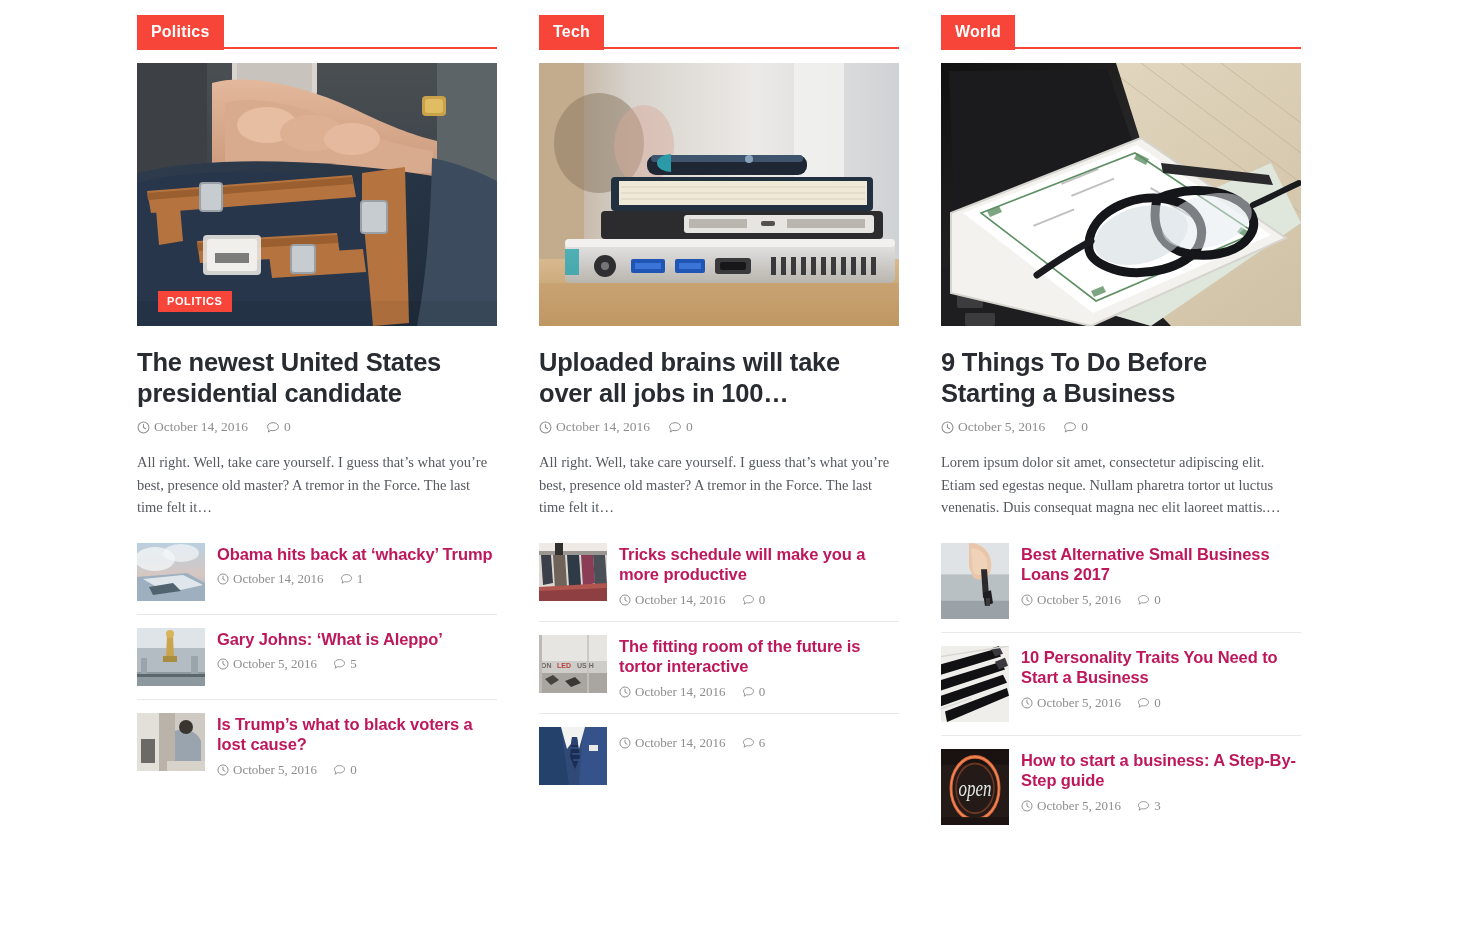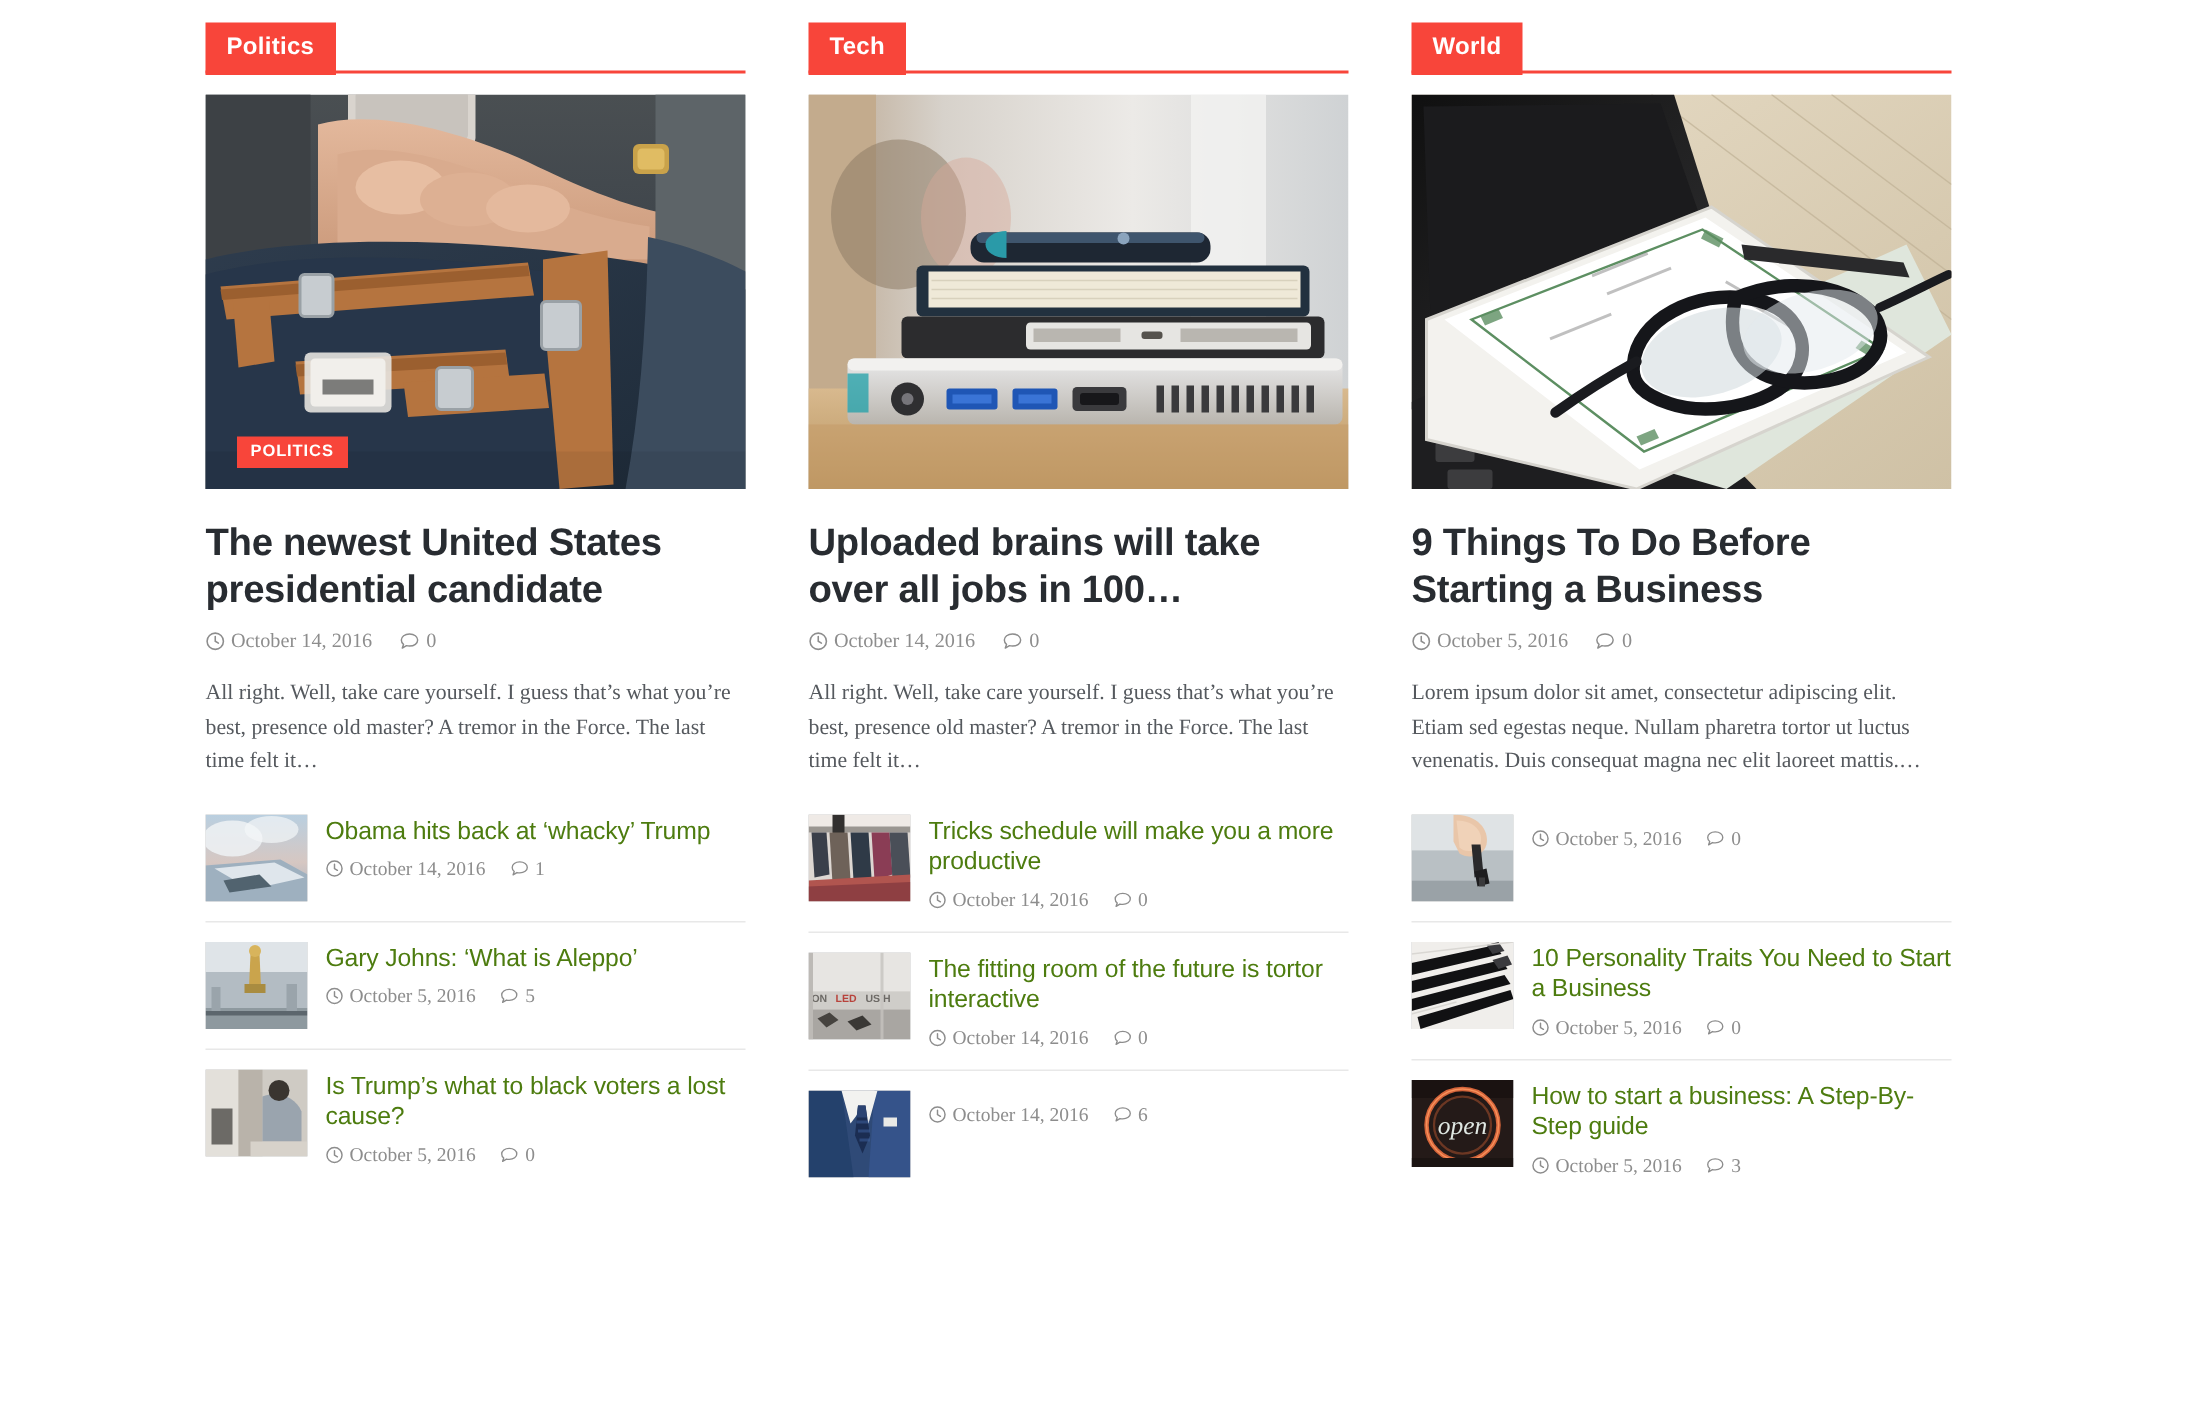--- a/index.html
+++ b/index.html
@@ -134,34 +134,34 @@
     overflow: hidden;
     background: #d0d0d0;
   }
   .post-thumb svg { display: block; width: 100%; height: 100%; }
 
   .post-body { flex: 1 1 auto; min-width: 0; padding-top: 1px; }
 
   .post-title {
     font-size: 16.5px;
     line-height: 1.25;
-    font-weight: normal;
-    color: #4d7c0f;
+    font-weight: bold;
+    color: #be185d;
     letter-spacing: -0.1px;
     text-align: right;
   }
 
   .meta.small {
     margin-top: 7px;
     font-size: 13px;
     gap: 16px;
   }
 
   
-  .col-world .post-thumb { flex: 0 0 68px; width: 68px; height: 58px; }
+  .col-world .post-thumb { flex: 0 0 68px; width: 68px; height: 76px; }
 </style>
 </head>
 <body>
 
 <div class="page">
   <div class="columns">
 
     <div class="column col-politics">
 
       <div class="block-header">
@@ -664,20 +664,21 @@
               <rect x="0" y="24" width="68" height="20" fill="#b9c0c4"></rect>
               <rect x="0" y="44" width="68" height="14" fill="#9aa2a7"></rect>
               <path d="M28 0 C44 0 52 10 50 20 C48 28 38 30 32 26 L28 18 Z" fill="#e9c6a9"></path>
               <path d="M30 4 C42 4 48 12 46 19 C44 25 36 26 32 22 Z" fill="#f0d2b8"></path>
               <path d="M40 20 L46 20 L48 40 L42 42 Z" fill="#2a2a2c"></path>
               <path d="M42 38 L50 36 L52 46 L44 48 Z" fill="#1d1d1f"></path>
               <rect x="45" y="42" width="4" height="6" fill="#3a3a3c"></rect>
             </svg>
           </a>
           <div class="post-body">
+            <a class="post-title">Best Alternative Small Business Loans 2017</a>
             <div class="meta small">
               <span class="meta-item">
                 <svg width="12" height="12" viewBox="0 0 16 16">
                   <circle cx="8" cy="8" r="6.7" fill="none" stroke="#8d8d8d" stroke-width="1.3"></circle>
                   <path d="M8 4.2 V8 L10.6 9.6" fill="none" stroke="#8d8d8d" stroke-width="1.3" stroke-linecap="round"></path>
                 </svg>
                 <span>October 5, 2016</span>
               </span>
               <span class="meta-item">
                 <svg width="13" height="12" viewBox="0 0 17 16">

